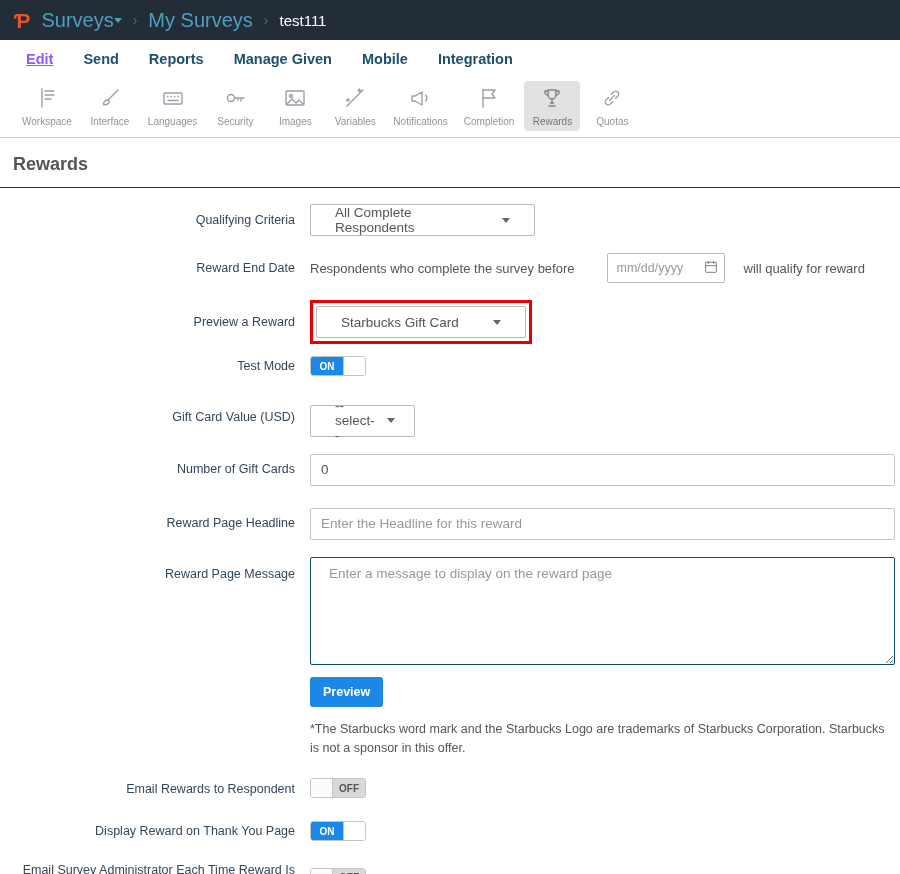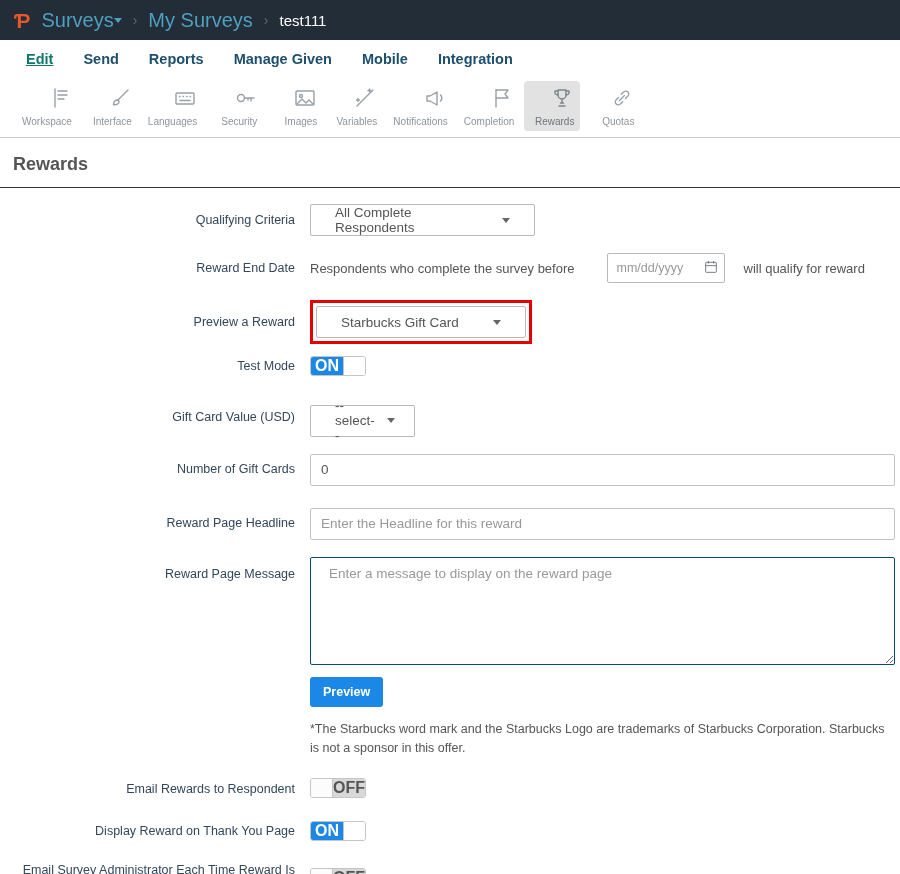--- a/index.html
+++ b/index.html
@@ -18,27 +18,27 @@
     padding:0 14px; gap:11px;
   }
   .logo { color:#e8562a; font-size:21px; font-weight:bold; line-height:1; }
   .crumb { color:#4e9fc0; font-size:20px; cursor:pointer; display:inline-flex; align-items:center; gap:0; }
   .crumb-current { color:#ffffff; font-size:15px; }
   .sep { color:#5c6b77; font-size:14px; }
   .caret-down { width:0; height:0; border-left:4px solid transparent; border-right:4px solid transparent; border-top:5px solid #4e9fc0; display:inline-block; }
   
   .nav { display:flex; gap:30px; padding:11px 14px 9px 26px; background:#fff; }
   .tab { font-size:14.5px; font-weight:bold; color:#1d4f6e; cursor:pointer; }
-  .tab.active { color:#0f766e; text-decoration:underline; }
+  .tab.active { color:#8b5cf6; text-decoration:underline; }
   
   .toolbar {
     display:flex; gap:4px; padding:5px 10px 6px 16px;
     border-bottom:1px solid #c9c9c9; align-items:flex-start;
   }
-  .tool { min-width:56px; display:flex; flex-direction:column; align-items:flex-end; gap:3px; padding:5px 6px 4px; border-radius:4px; cursor:pointer; }
+  .tool { min-width:56px; display:flex; flex-direction:column; align-items:center; gap:3px; padding:5px 6px 4px; border-radius:4px; cursor:pointer; }
   .tool svg { width:24px; height:24px; stroke:#98a0a7; fill:none; stroke-width:1.4; stroke-linecap:round; stroke-linejoin:round; }
   .tool .tl { font-size:10px; color:#8d959c; white-space:nowrap; }
   .tool.selected { background:#e2e2e2; }
   .tool.selected svg { stroke:#7c848b; }
   .tool.selected .tl { color:#6d757c; }
   
   .title-wrap { border-bottom:1px solid #333; padding:16px 13px 12px; }
   .page-title { font-size:18px; font-weight:bold; color:#555; }
   
   .form { padding-top:16px; }
@@ -62,21 +62,21 @@
   .tarea {
     width:100%; height:108px; border:1px solid #0c4a6e; border-radius:2px;
     padding:8px 18px; font-size:13.5px; color:#555; font-family:inherit; resize:vertical; background:#fff;
   }
   .desc { font-size:13px; color:#555; }
   .date-wrap { position:relative; display:inline-block; margin-left:32px; }
   .dinput { width:118px; height:30px; border:1px solid #b9b9b9; border-radius:2px; padding:0 26px 0 9px; font-size:12.5px; color:#555; font-family:inherit; }
   .cal-icon { position:absolute; right:6px; top:6px; width:16px; height:16px; }
   .cal-icon svg { width:16px; height:16px; stroke:#6d757c; fill:none; stroke-width:1.4; }
   .suffix { margin-left:19px; }
-  .toggle { display:inline-flex; height:20px; border-radius:3px; overflow:hidden; font-size:16px; font-weight:bold; cursor:pointer; border:1px solid #c5c5c5; }
+  .toggle { display:inline-flex; height:20px; border-radius:3px; overflow:hidden; font-size:10px; font-weight:bold; cursor:pointer; border:1px solid #c5c5c5; }
   .toggle .t-on { background:#1b87e6; color:#fff; width:32px; display:flex; align-items:center; justify-content:center; }
   .toggle .t-off { background:#d8d8d8; color:#555; width:32px; display:flex; align-items:center; justify-content:center; }
   .toggle .t-knob { background:#fff; width:22px; }
   .toggle.on .t-knob { border-left:1px solid #c5c5c5; }
   .toggle.off .t-knob { background:#fcfcfc; border-right:1px solid #c5c5c5; }
   .btn {
     background:#1b87e6; color:#fff; border:none; border-radius:3px;
     font-weight:bold; font-size:12.5px; padding:8px 13px; font-family:inherit; cursor:pointer;
   }
   .redbox { display:inline-block; border:3px solid #e60000; padding:3px; }

